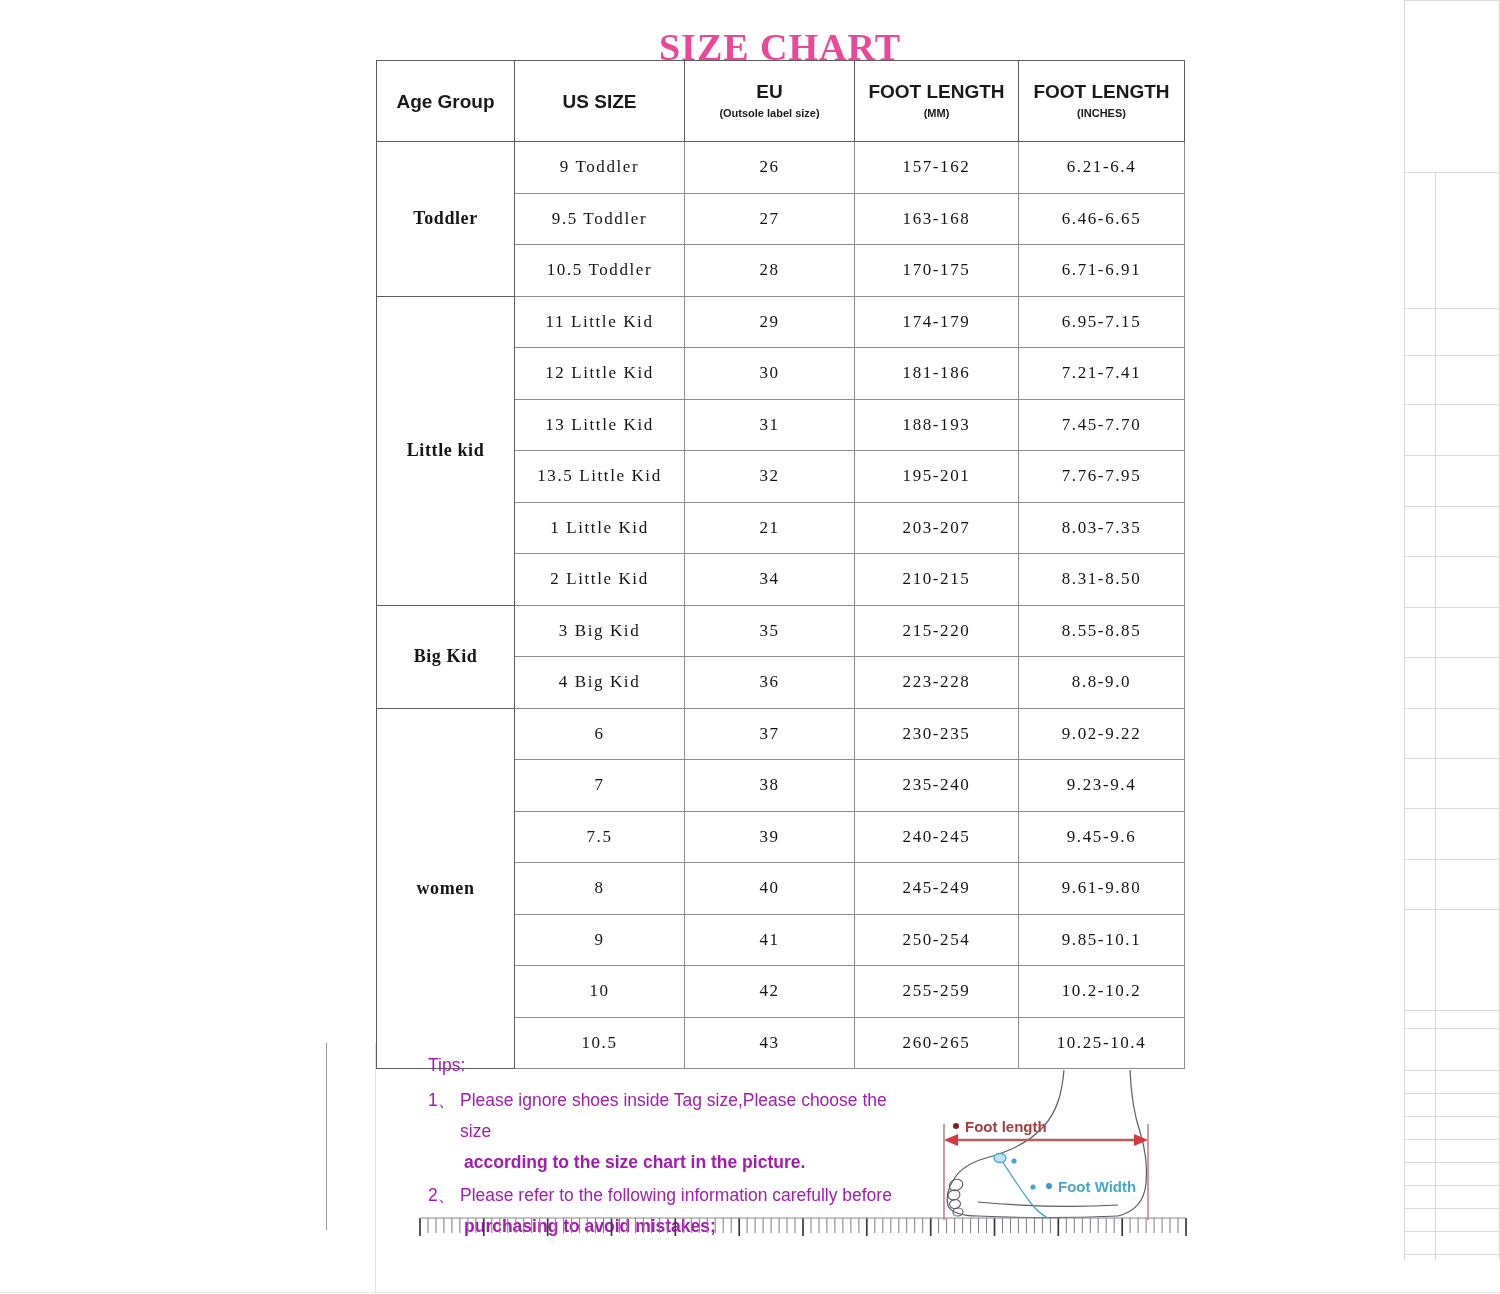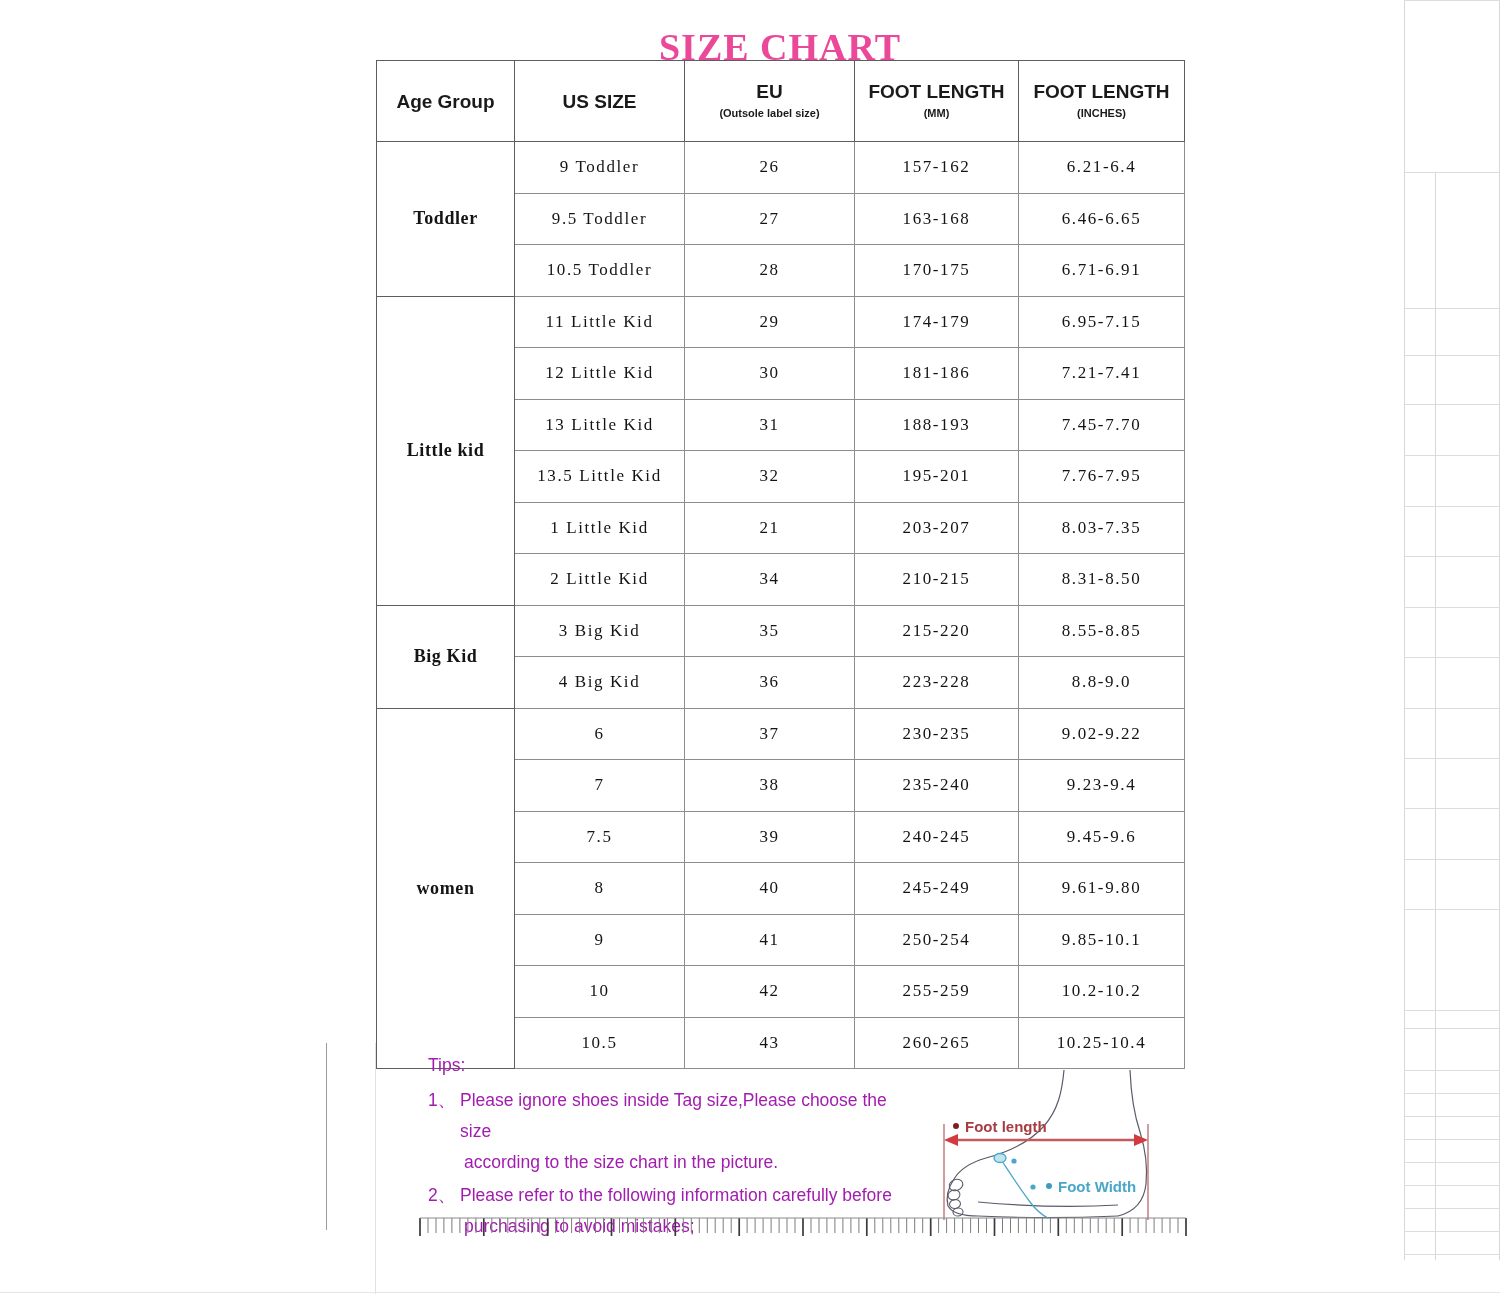--- a/index.html
+++ b/index.html
@@ -160,20 +160,21 @@
   #tips .tip-num {
     flex: 0 0 auto;
     width: 32px;
   }
   #tips .tip-text {
     flex: 1 1 auto;
   }
   #tips .tip-text .ln2 {
     display: block;
     padding-left: 4px;
+    font-weight: bold;
   }
 
   
   #foot-diagram {
     position: absolute;
     left: 912px;
     top: 1052px;
     width: 290px;
     height: 186px;
   }

